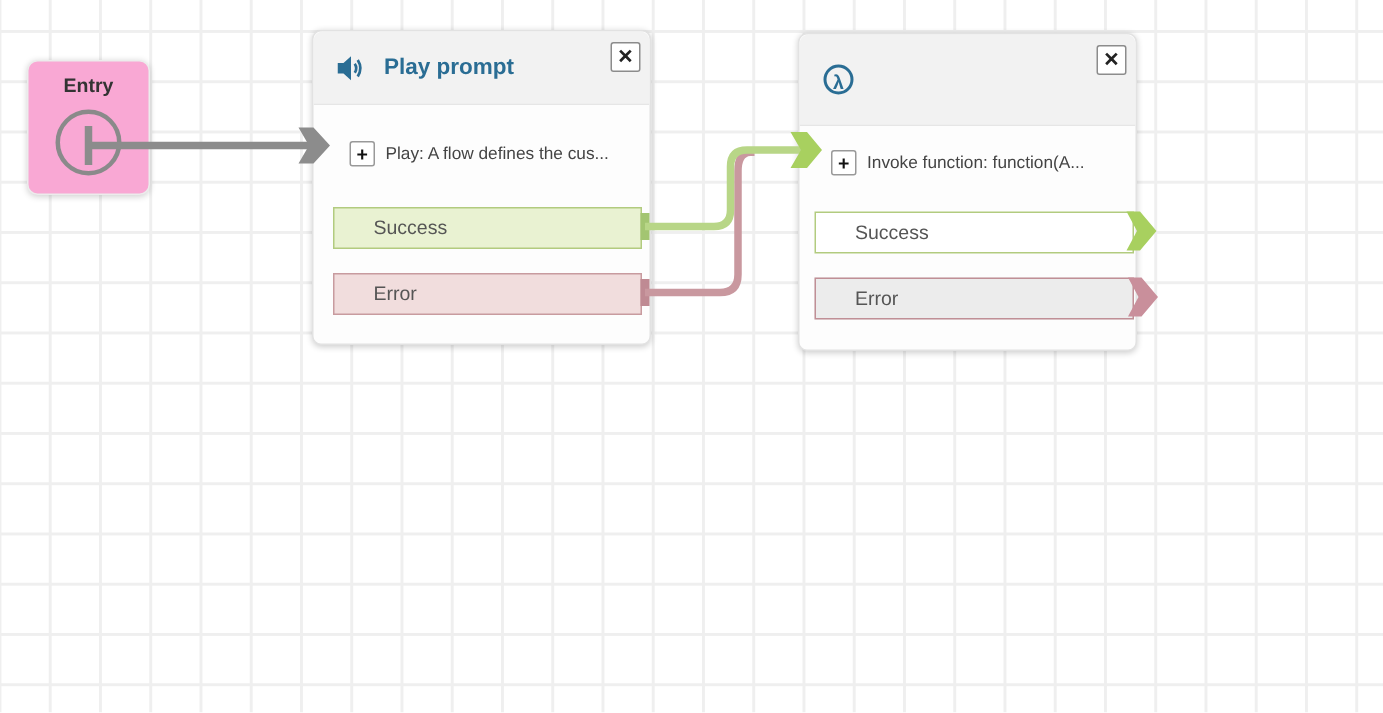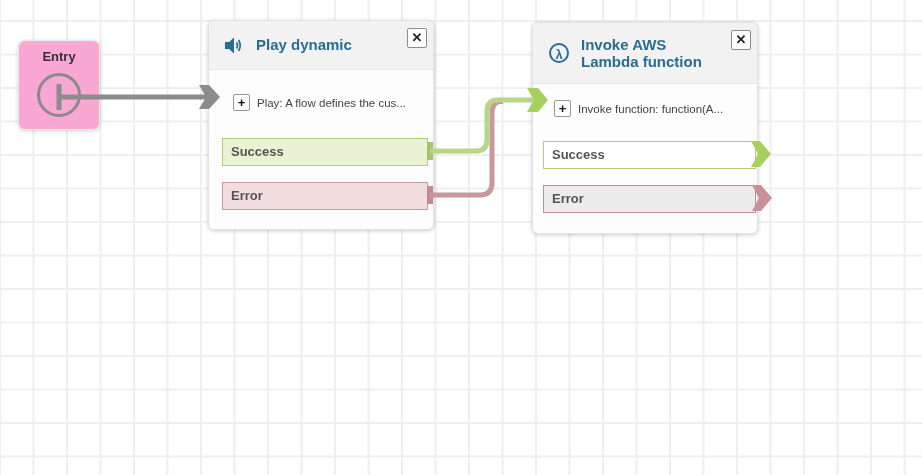--- a/index.html
+++ b/index.html
@@ -62,22 +62,22 @@
   .node-play .action-row{margin:24px 12px 0 24px;}
   .node-lambda .action-row{margin:16px 12px 0 21px;}
   .add-btn{
     flex:none;width:17px;height:17px;background:#fff;border:1px solid #999;
     border-radius:2px;font-size:13px;font-weight:bold;line-height:14px;
     text-align:center;color:#111;cursor:pointer;padding:0;box-sizing:border-box;
   }
   .action-text{font-size:11.5px;color:#444;white-space:nowrap;}
   .row{
     height:28px;line-height:26px;font-size:13px;color:#555;
-    padding-left:8px;border:1px solid;box-sizing:border-box;
-    position:relative;cursor:pointer;font-weight:bold;
+    padding-left:26px;border:1px solid;box-sizing:border-box;
+    position:relative;cursor:pointer;
   }
   .node-play .row{margin-left:13px;margin-right:5px;}
   .node-lambda .row{margin-left:10px;margin-right:1px;}
   .node-play .row-success{margin-top:27px;background:#e9f2d2;border-color:#b2cb7f;}
   .node-play .row-error{margin-top:16px;background:#f1dddd;border-color:#c89b9f;}
   .node-lambda .row-success{margin-top:24px;background:#ffffff;border-color:#b2cb7f;}
   .node-lambda .row-error{margin-top:16px;background:#ececec;border-color:#c08f96;}
   
   .wires{position:absolute;inset:0;z-index:3;pointer-events:none;}
 </style>
@@ -91,39 +91,38 @@
   <div class="entry-circle"></div>
 </div>
 
 <div class="node node-play">
   <div class="node-header">
     <svg class="speaker-icon" viewBox="0 0 19 17">
       <polygon points="0,5 4,5 9,0.5 9,16.5 4,12 0,12" fill="#2a6d94"></polygon>
       <path d="M11.5 5.5 Q13.5 8.5 11.5 11.5" fill="none" stroke="#2a6d94" stroke-width="1.8"></path>
       <path d="M13.5 3 Q17 8.5 13.5 14" fill="none" stroke="#2a6d94" stroke-width="1.8"></path>
     </svg>
-    <span class="node-title">Play dynamic</span>
+    <span class="node-title">Play prompt</span>
     <button class="close-btn">✕</button>
   </div>
   <div class="action-row">
     <button class="add-btn">+</button>
     <span class="action-text">Play: A flow defines the cus...</span>
   </div>
   <div class="row row-success">
     <span>Success</span>
   </div>
   <div class="row row-error">
     <span>Error</span>
   </div>
 </div>
 
 <div class="node node-lambda">
   <div class="node-header">
     <span class="lambda-icon">λ</span>
-    <span class="node-title">Invoke AWS Lambda function</span>
     <button class="close-btn">✕</button>
   </div>
   <div class="action-row">
     <button class="add-btn">+</button>
     <span class="action-text">Invoke function: function(A...</span>
   </div>
   <div class="row row-success">
     <span>Success</span>
   </div>
   <div class="row row-error">

